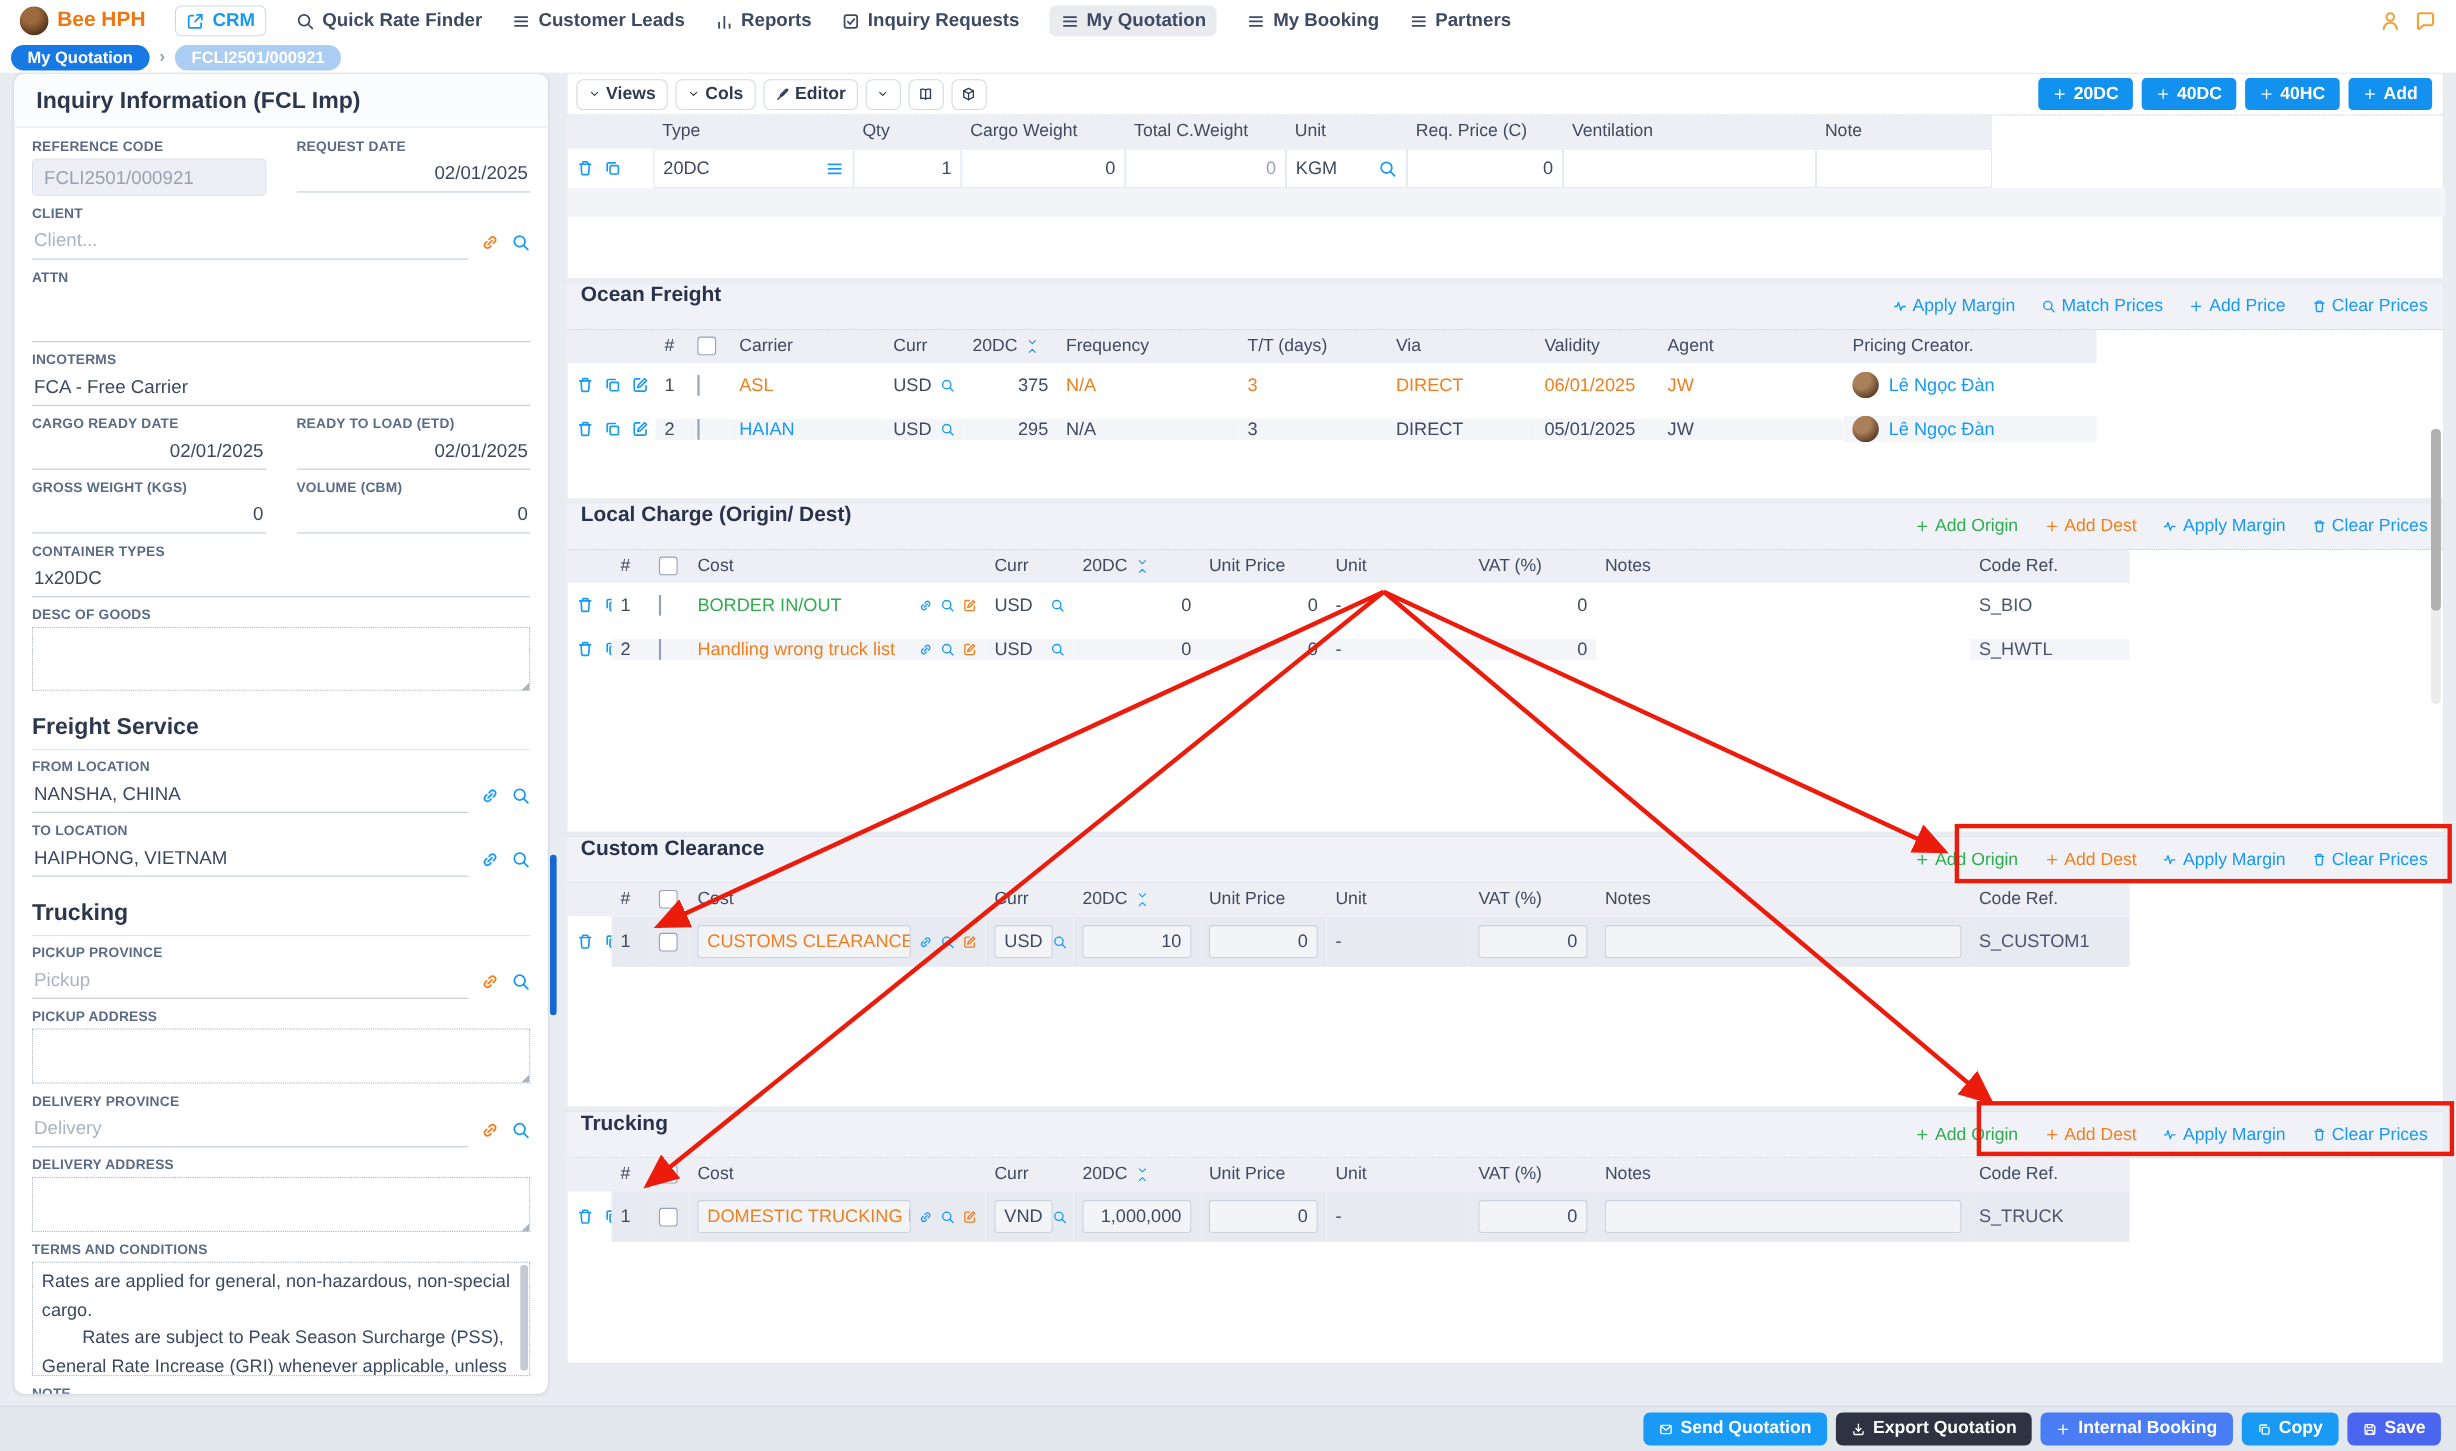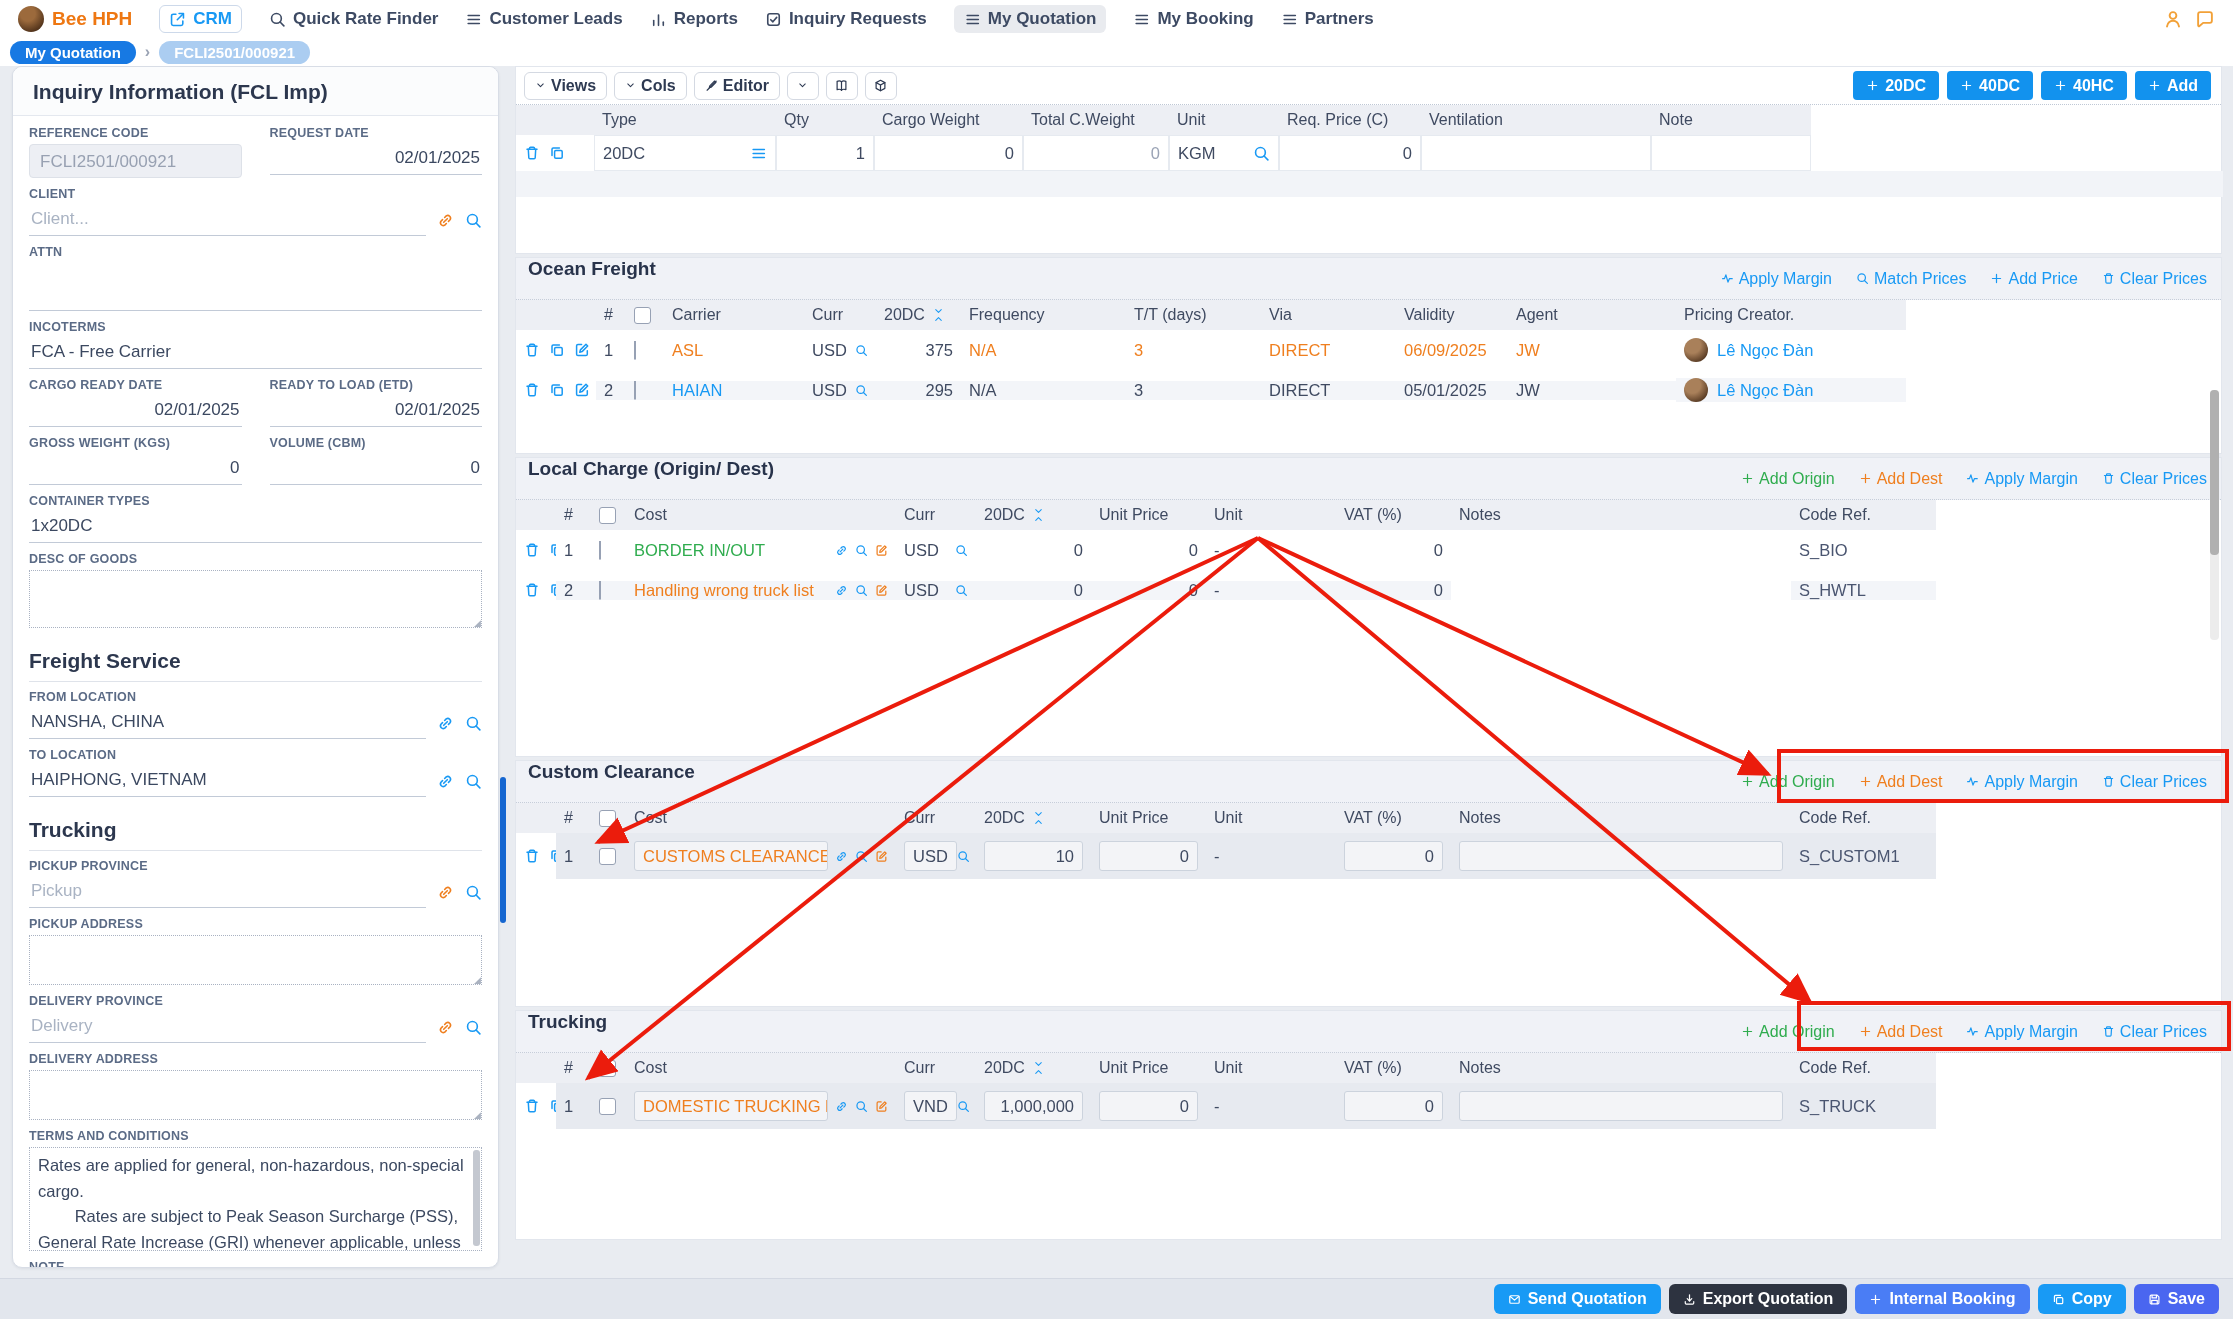--- a/index.html
+++ b/index.html
@@ -567,21 +567,21 @@
             <span>USD</span>
             <svg class="i blue sm" viewBox="0 0 16 16">
               <circle cx="7" cy="7" r="4.6"></circle>
               <line x1="10.4" y1="10.4" x2="14" y2="14"></line>
             </svg>
           </div>
         <div class="num">375</div>
         <div class="orange">N/A</div>
         <div class="orange">3</div>
         <div class="orange">DIRECT</div>
-        <div class="orange">06/09/2025</div>
+        <div class="orange">06/01/2025</div>
         <div class="orange">JW</div>
         <div class="creator">
             <span class="avatar"></span>
             <span>Lê Ngọc Đàn</span>
           </div>
       </div>
       <div class="trow alt">
         <div class="acts actcell">
           <svg class="i" viewBox="0 0 16 16">
               <path d="M3 4.3h10"></path>

